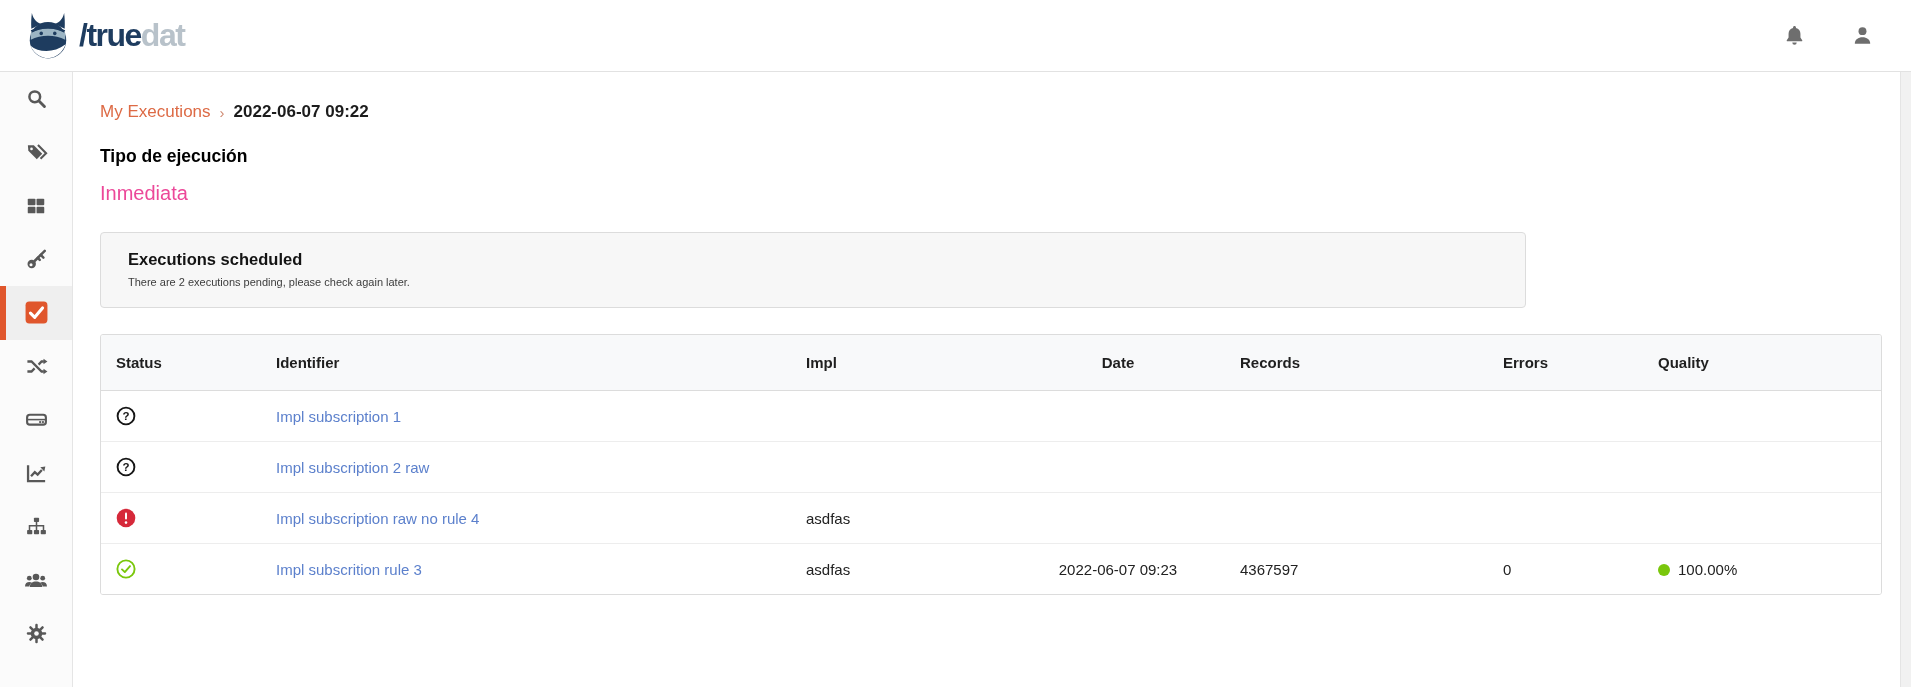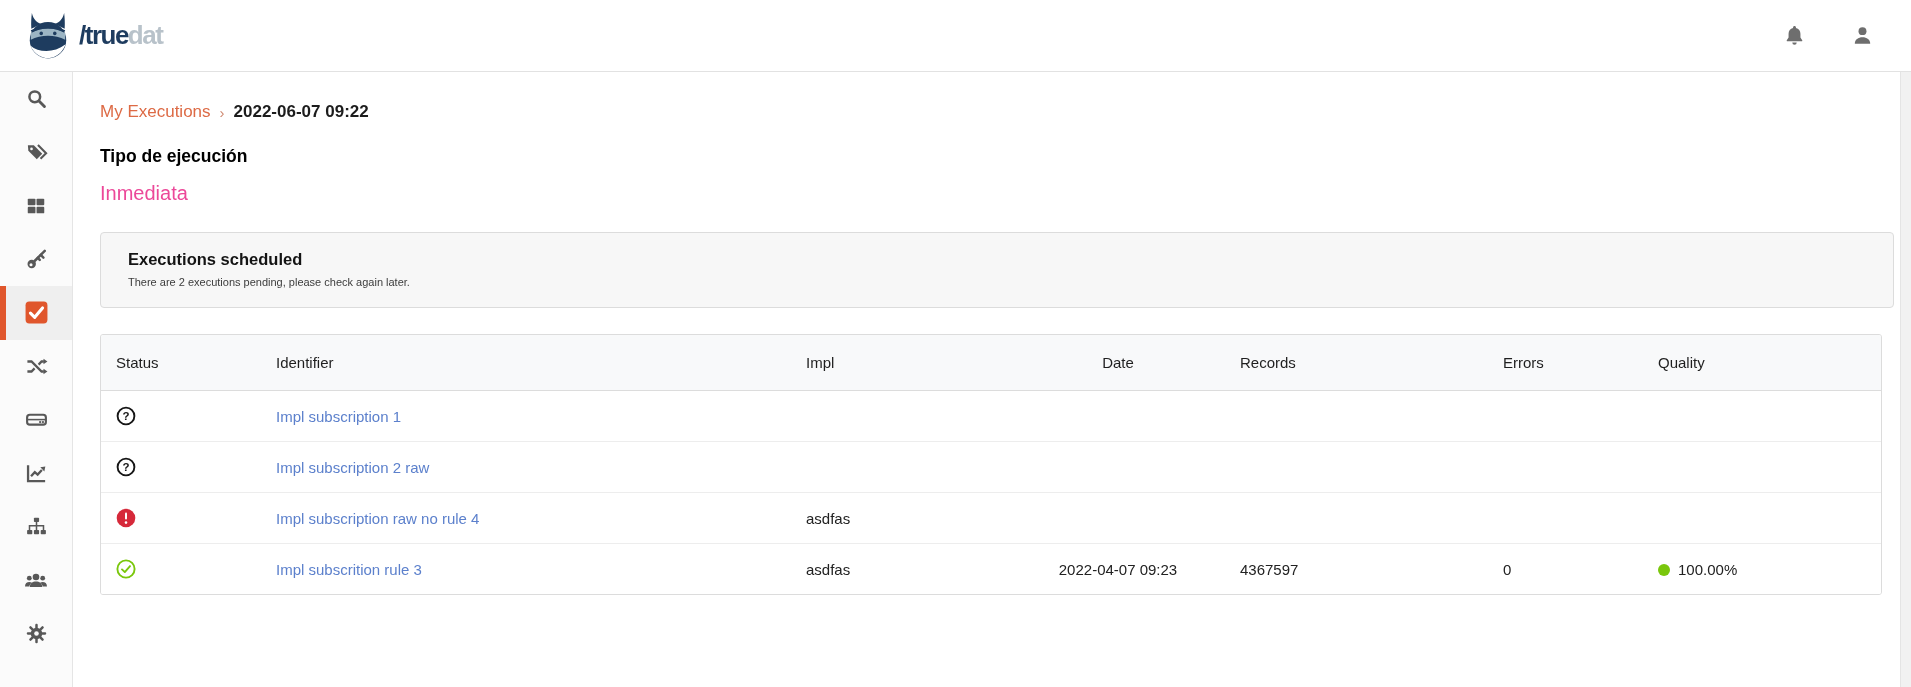--- a/index.html
+++ b/index.html
@@ -11,21 +11,21 @@
   }
 
   
   .app-header {
     position:absolute; top:0; left:0; width:1911px; height:72px;
     background:#fff; border-bottom:1px solid #e2e2e2;
     display:flex; align-items:center; justify-content:space-between;
     padding:0 24px; z-index:10;
   }
   .logo { display:flex; align-items:center; gap:7px; cursor:pointer; }
-  .wordmark { font-size:26px; font-weight:800; letter-spacing:-1.5px; line-height:1; margin-top:-2px; }
+  .wordmark { font-size:32px; font-weight:800; letter-spacing:-1.5px; line-height:1; margin-top:-2px; }
   .wordmark .brand-primary { color:#1e3c5f; }
   .wordmark .brand-secondary { color:#b8c2ca; }
   .header-actions { display:flex; align-items:center; gap:42px; margin-right:12px; }
   .header-icon-btn { width:26px; height:26px; cursor:pointer; display:flex; align-items:center; justify-content:center; }
 
   
   .sidebar {
     position:absolute; top:72px; left:0; bottom:0; width:73px;
     background:#fbfbfb; border-right:1px solid #e5e5e5;
     display:flex; flex-direction:column; z-index:9;
@@ -46,35 +46,35 @@
   }
   .breadcrumb { font-size:17px; display:flex; align-items:center; gap:9px; }
   .breadcrumb .crumb-link { color:#dd6a45; text-decoration:none; cursor:pointer; }
   .breadcrumb .crumb-sep { color:#cf8a72; font-size:15px; }
   .breadcrumb .crumb-current { color:#1c1c1c; font-weight:700; }
 
   .detail-label { margin-top:24px; font-size:17.5px; font-weight:700; color:#000000; }
   .detail-value { margin-top:15px; font-size:20px; font-weight:400; color:#ec4899; }
 
   .alert-box {
-    margin-top:27px; width:1794px;
+    margin-top:27px; width:1426px;
     background:#f7f7f7; border:1px solid #dcdcdc; border-radius:4px;
     padding:17px 27px 19px 27px;
   }
   .alert-title { font-size:16.5px; font-weight:700; color:#141414; }
   .alert-message { margin-top:7px; font-size:11px; color:#3c3c3c; }
 
   
   .table-wrap {
     margin-top:26px; width:1782px;
     border:1px solid #dcdcdc; border-radius:3px; overflow:hidden; background:#fff;
   }
   table { width:100%; border-collapse:collapse; table-layout:fixed; }
   th {
-    background:#f8f9fa; font-size:15px; font-weight:400; color:#1f1f1f;
+    background:#f8f9fa; font-size:15px; font-weight:700; color:#1f1f1f;
     padding:19px 15px; border-bottom:1px solid #dcdcdc; text-align:left;
   }
   td {
     padding:15px 15px; font-size:15px; color:#222;
     border-top:1px solid #ededed; vertical-align:middle;
     white-space:nowrap; overflow:hidden;
   }
   tbody tr:first-child td { border-top:none; }
   tbody tr { background:#fff; }
   .al-center { text-align:center; }
@@ -352,21 +352,21 @@
           <td class="status-cell">
             <span>
               <svg width="20" height="20" viewBox="0 0 20 20">
                 <circle cx="10" cy="10" r="8.6" fill="none" stroke="#7ac70c" stroke-width="1.9"></circle>
                 <path d="M6 10.4 l2.8 2.7 5.2 -6" fill="none" stroke="#7ac70c" stroke-width="1.9" stroke-linecap="round" stroke-linejoin="round"></path>
               </svg>
             </span>
           </td>
           <td><a class="id-link">Impl subscrition rule 3</a></td>
           <td>asdfas</td>
-          <td class="al-center">2022-04-07 09:23</td>
+          <td class="al-center">2022-06-07 09:23</td>
           <td class="al-right">4367597</td>
           <td class="al-right">0</td>
           <td><span class="q-dot"></span><span>100.00%</span></td>
         </tr>
       </tbody>
     </table>
   </div>
 
 </div>
 

